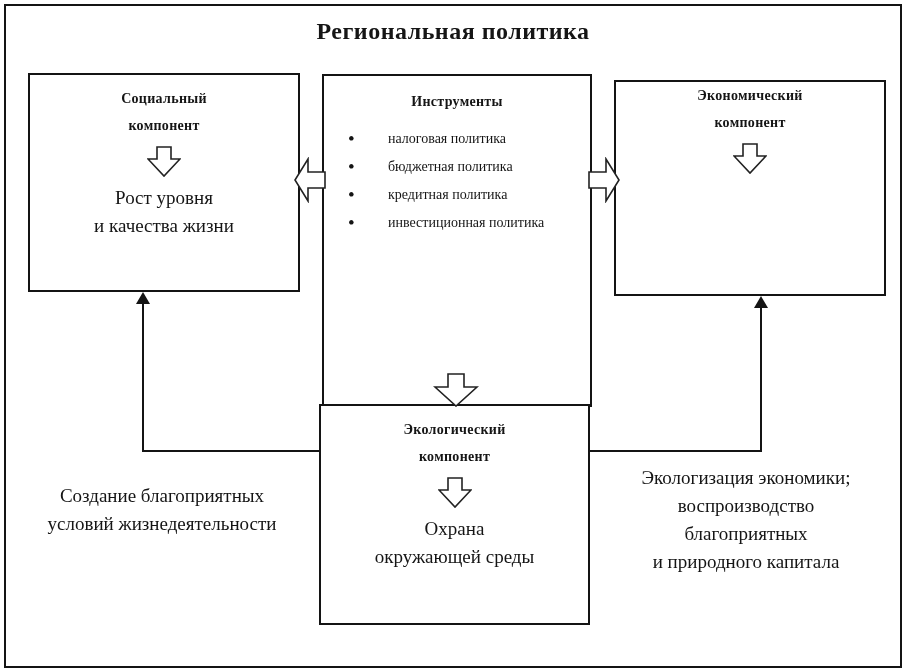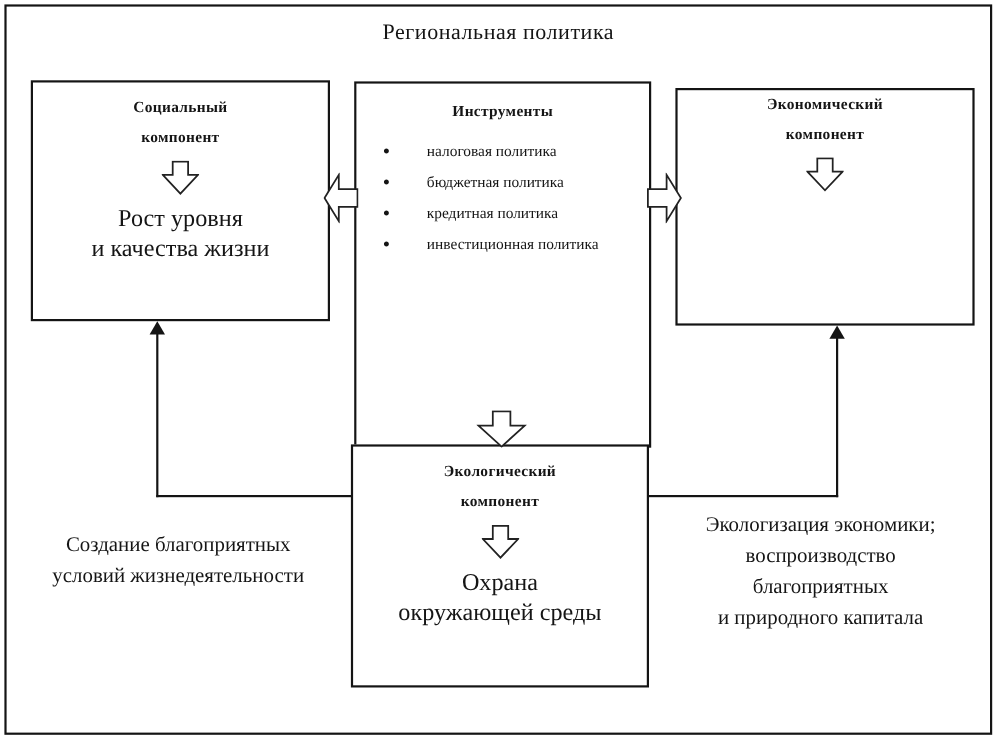--- a/index.html
+++ b/index.html
@@ -19,22 +19,22 @@
   .frame {
     position: absolute;
     left: 4px; top: 4px; right: 4px; bottom: 4px;
     border: 2px solid #141414;
   }
   .title {
     position: absolute;
     left: 0; top: 18px;
     width: 100%;
     text-align: center;
-    font-weight: normal;
-    font-size: 20px;
+    font-weight: bold;
+    font-size: 24px;
     letter-spacing: 0.5px;
     white-space: pre-line;
   }
   .box {
     position: absolute;
     border: 2px solid #141414;
     background: #ffffff;
     box-sizing: border-box;
     text-align: center;
   }
@@ -43,21 +43,21 @@
   .box-economic    { left: 614px; top: 80px;  width: 272px; height: 216px; }
   .box-ecological  { left: 319px; top: 404px; width: 271px; height: 221px; padding-top: 10px; }
   .heading {
     font-weight: bold;
     font-size: 14px;
     line-height: 27px;
     white-space: pre-line;
     letter-spacing: 0.3px;
   }
   .body-text {
-    font-size: 22px;
+    font-size: 19px;
     line-height: 28px;
     white-space: pre-line;
   }
   .small-arrow {
     display: block;
     margin: 7px auto 6px auto;
   }
   .inst-list {
     margin-top: 10px;
     text-align: left;

